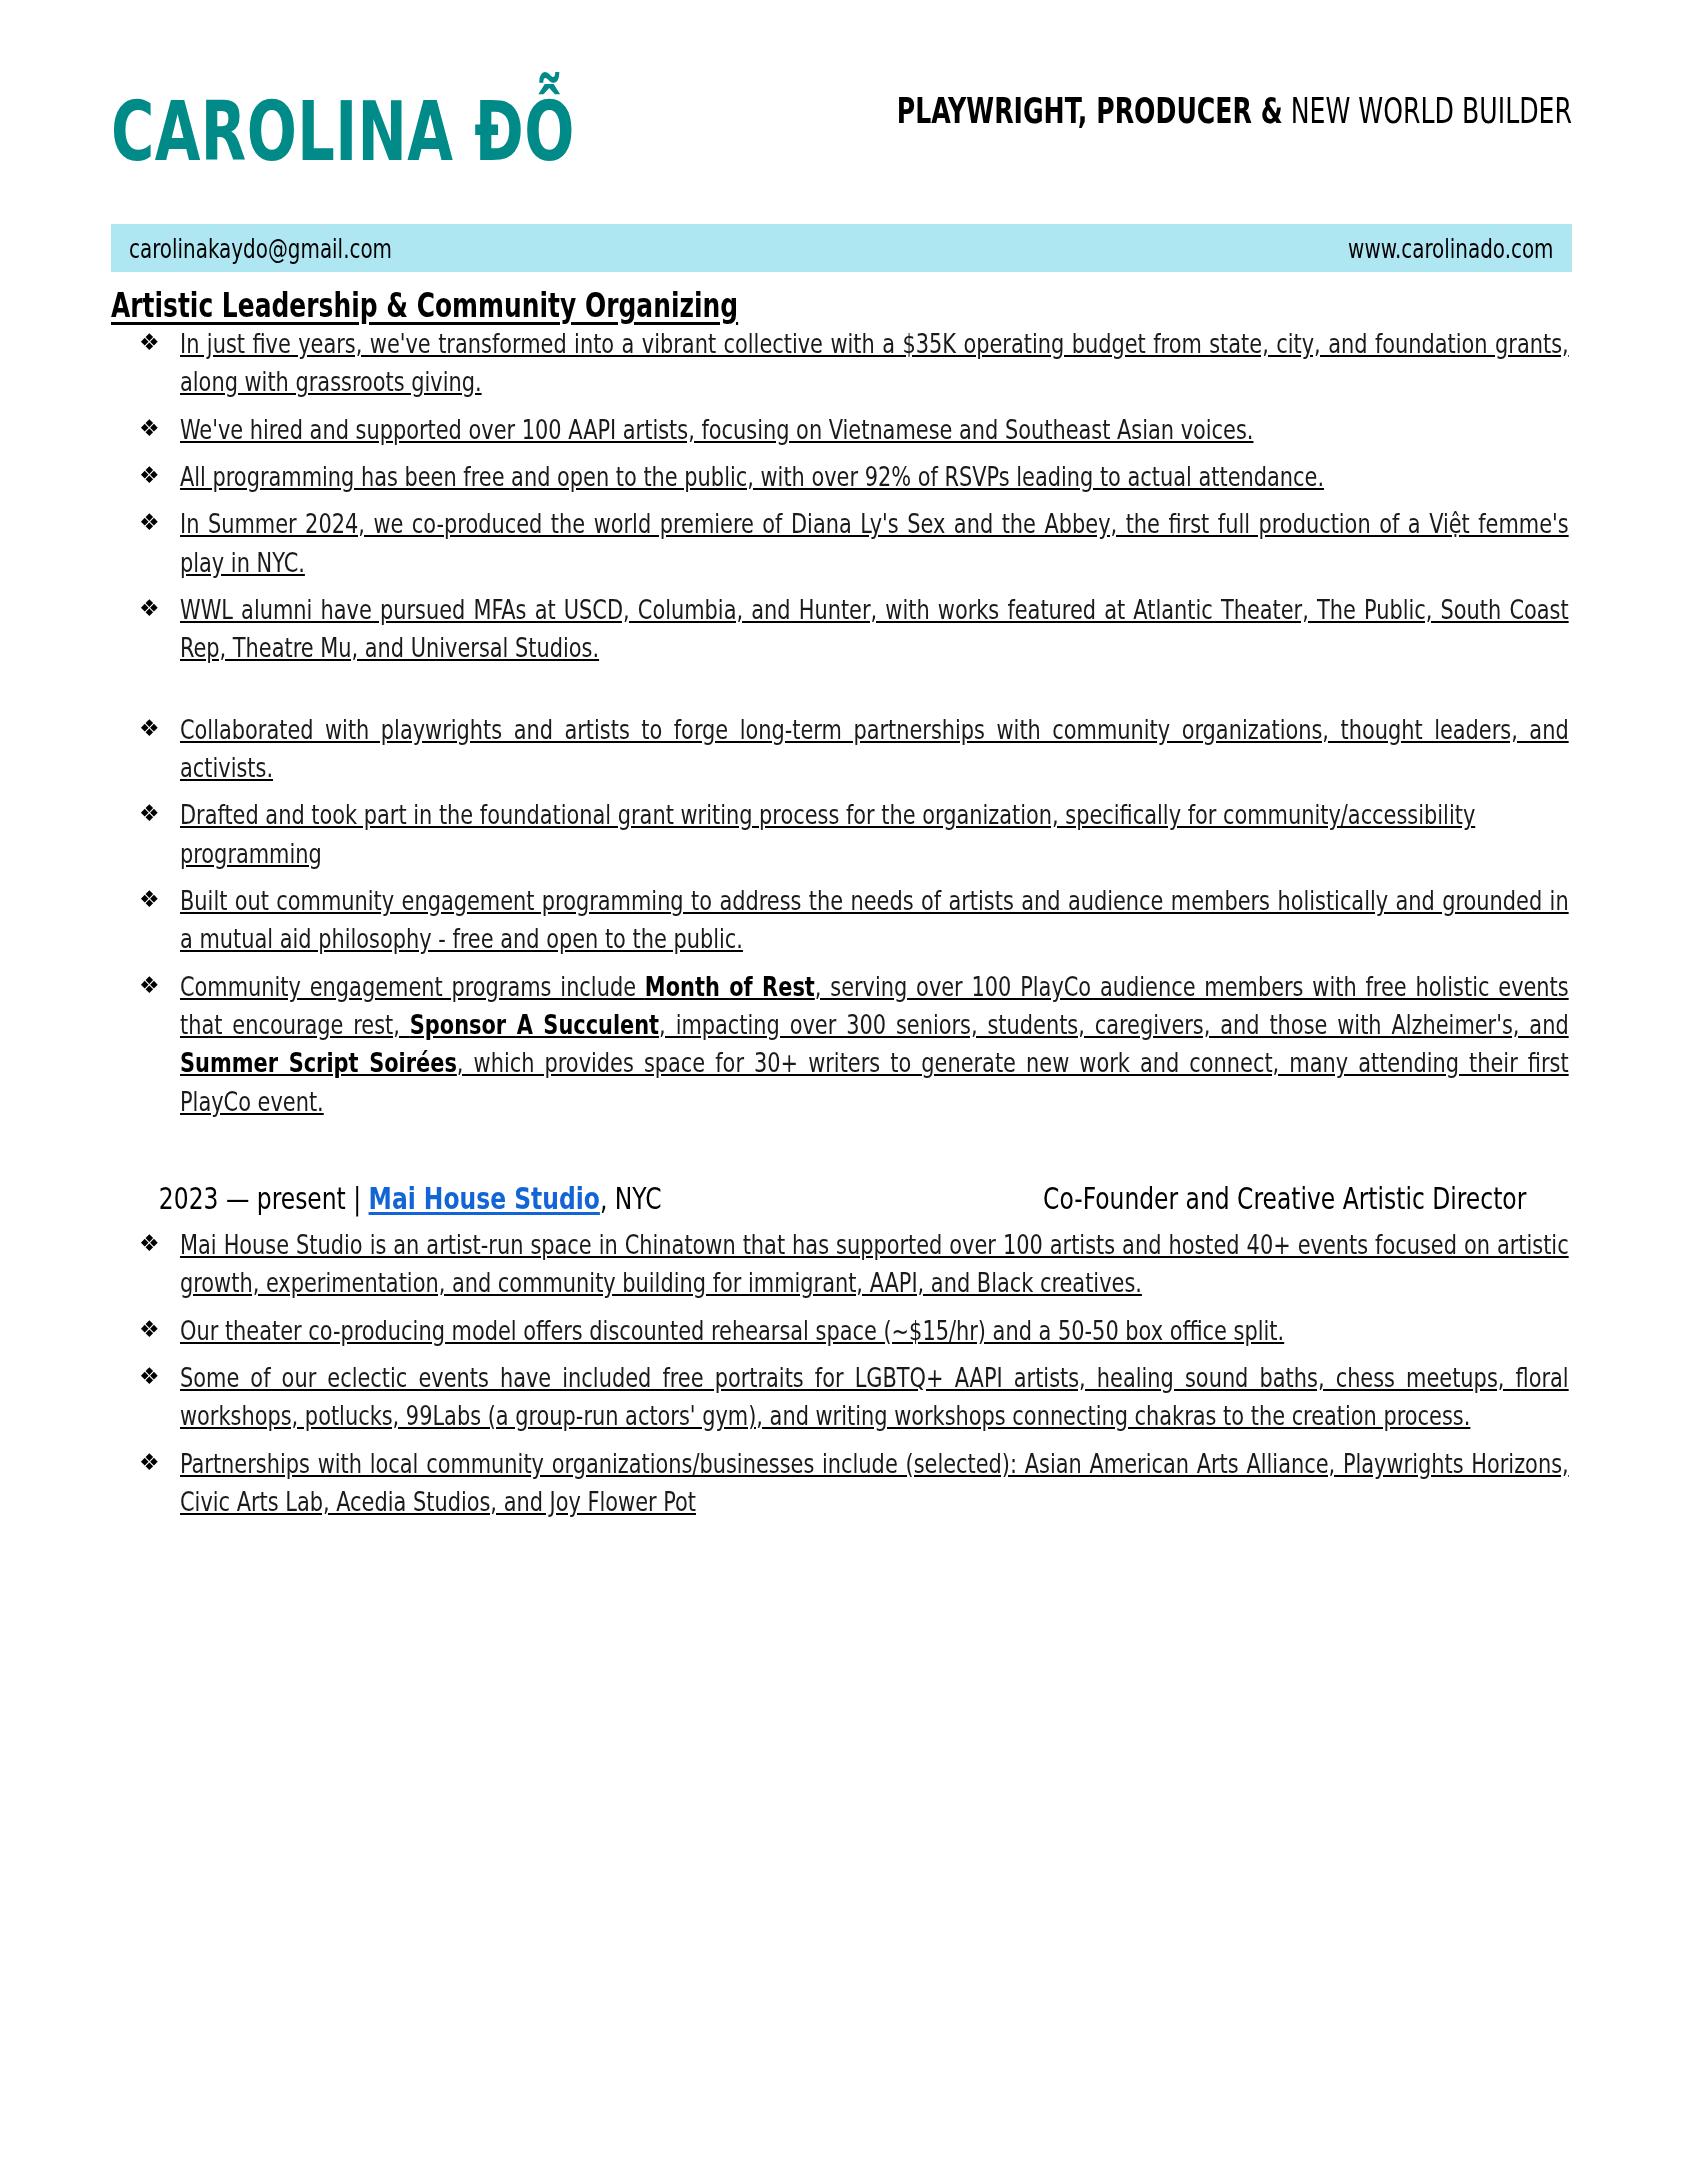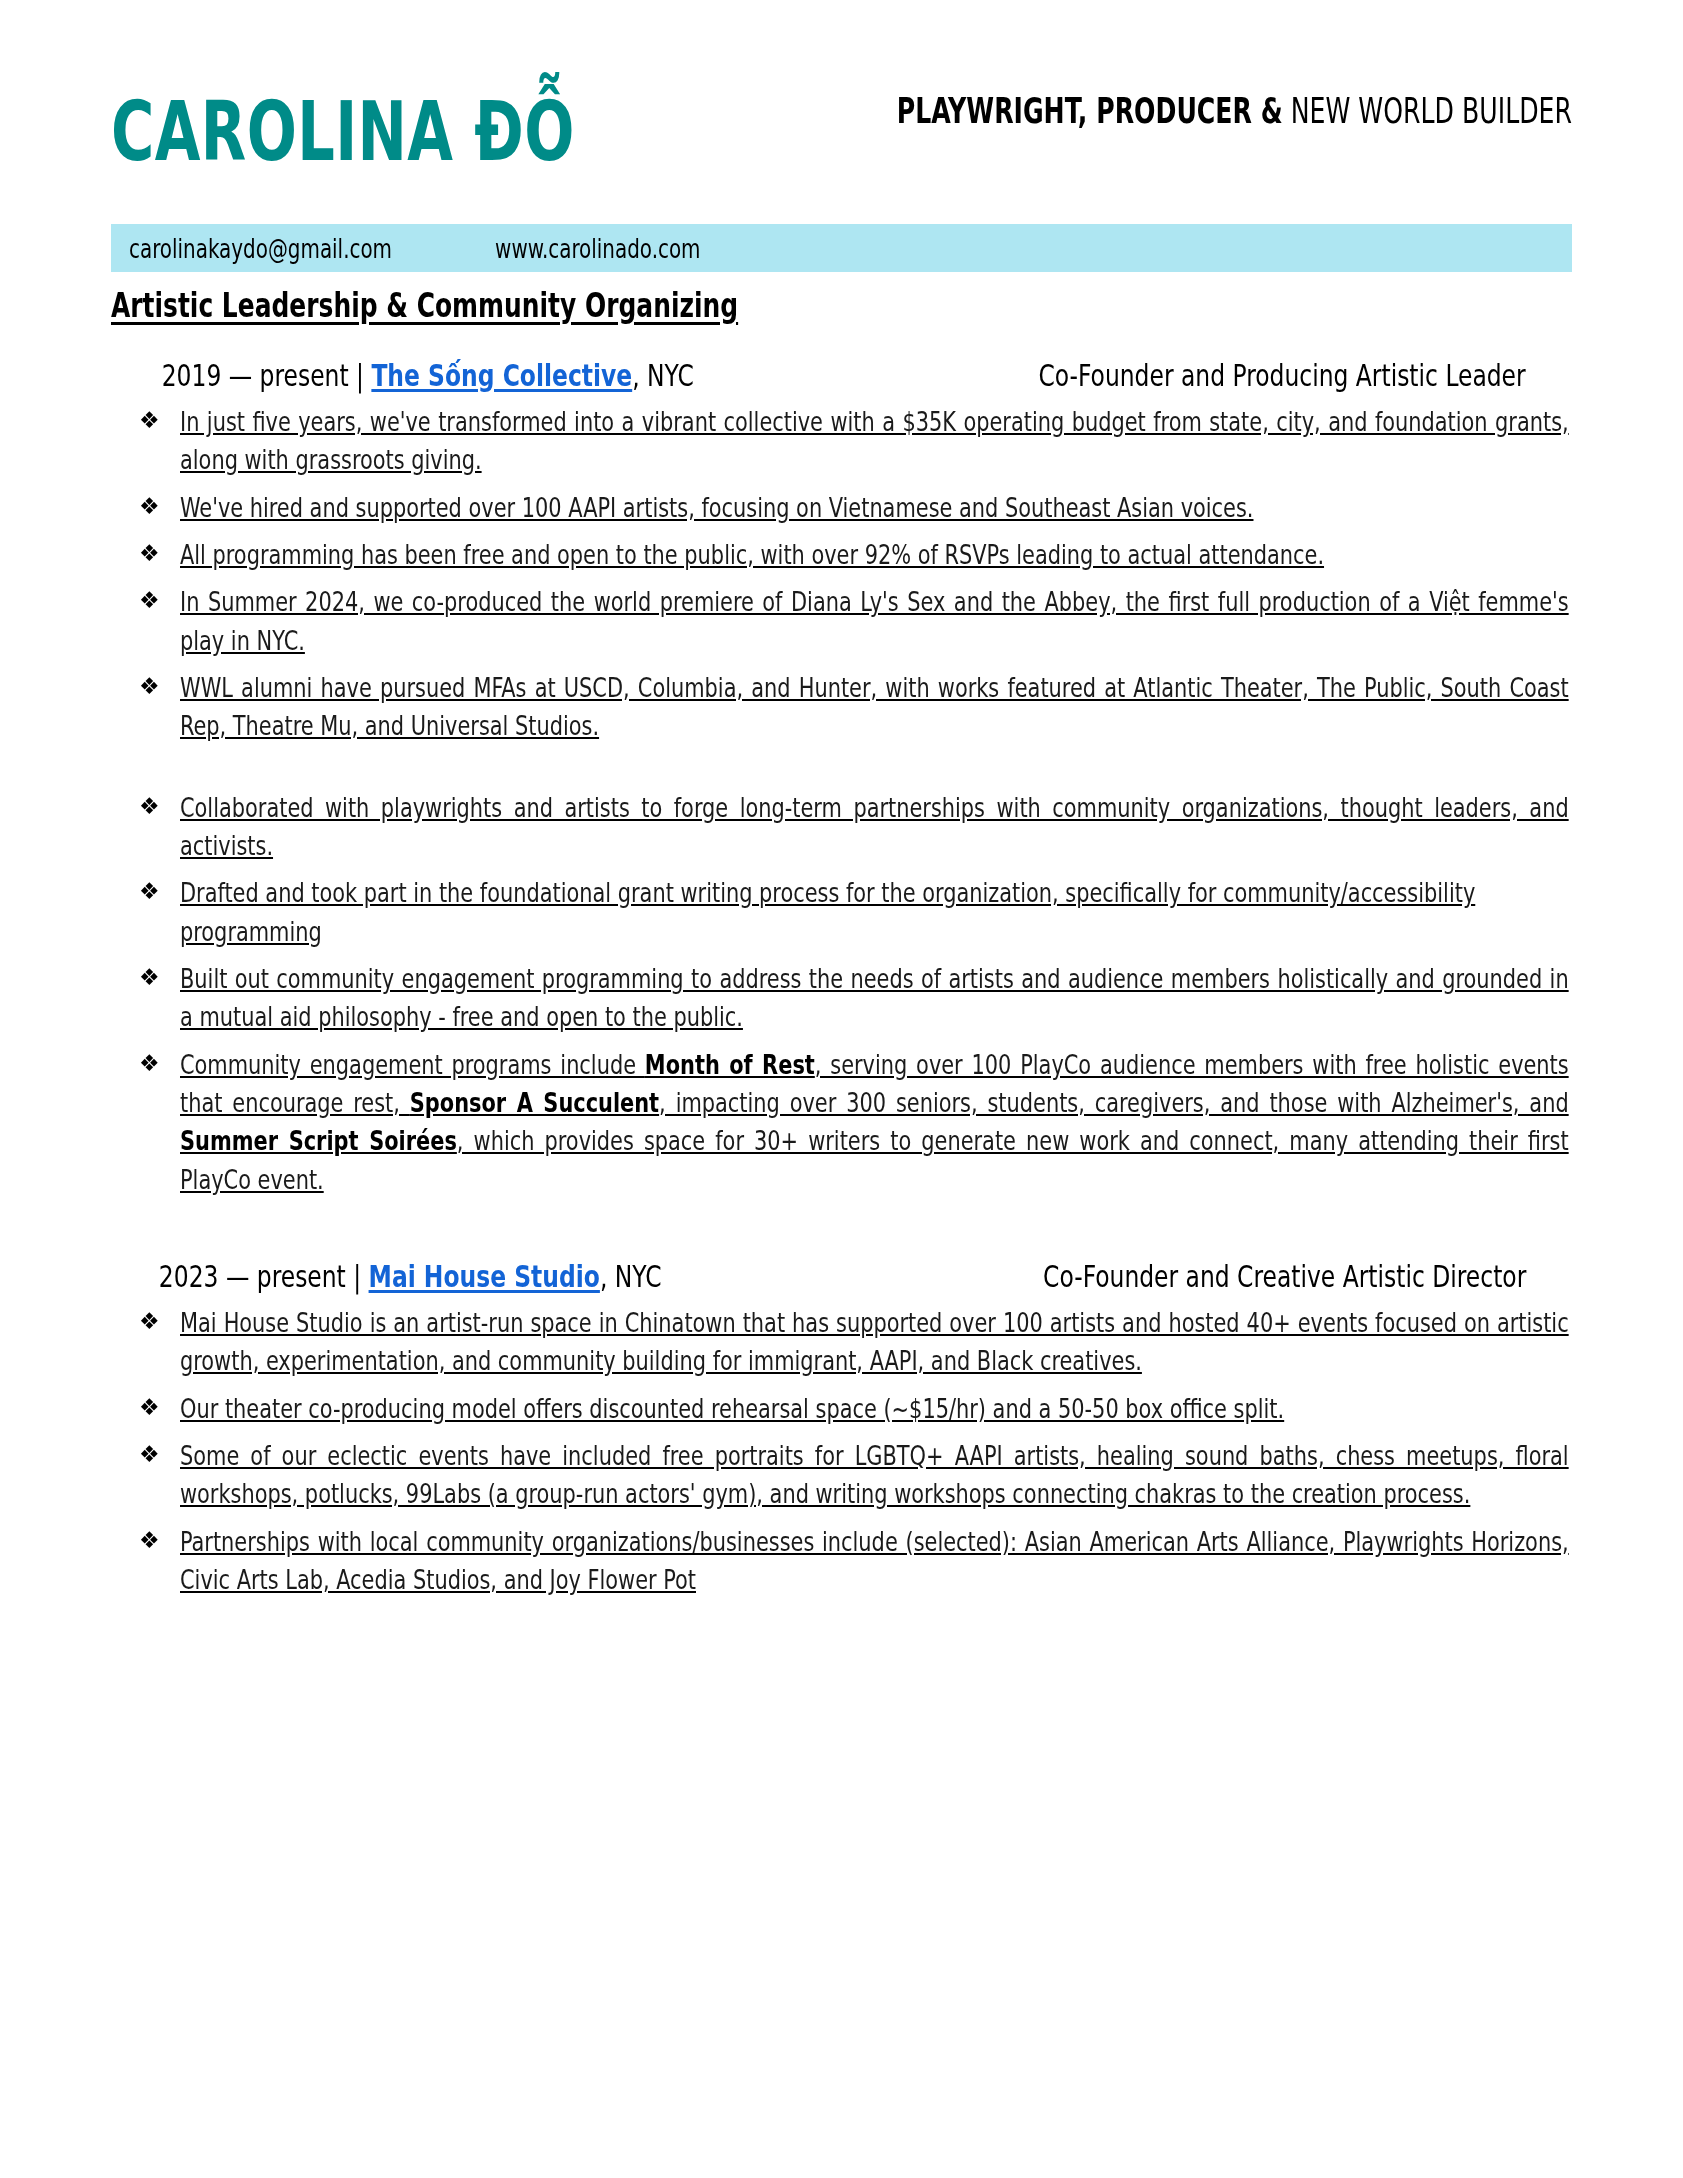--- a/index.html
+++ b/index.html
@@ -54,20 +54,21 @@
   .tagline .bold { font-weight: bold; }
   .tagline .light { font-weight: normal; }
 
   
   .contact-bar {
     margin: 26px 111px 0 111px;
     background: #AEE6F2;
     height: 48px;
     display: flex;
     align-items: center;
+    justify-content: space-between;
     padding: 0 18px 0 18px;
     box-sizing: border-box;
   }
   .contact-bar span {
     font-family: "Liberation Sans Narrow", "DejaVu Sans Condensed", "Liberation Sans", sans-serif;
     font-size: 27px;
     transform: scaleX(0.82);
     white-space: nowrap;
   }
   .contact-bar .email { transform-origin: left center; }
@@ -164,24 +165,20 @@
 
   <div class="contact-bar">
     <span class="email">carolinakaydo@gmail.com</span>
     <span class="site">www.carolinado.com</span>
   </div>
 
   <div class="content">
 
     <div class="section-heading">Artistic Leadership &amp; Community Organizing</div>
 
-    <div class="job-head">
-      <div class="job-left"><span>2019 — present | </span><span class="org">The Sống Collective</span><span>, NYC</span></div>
-      <div class="job-right">Co-Founder and Producing Artistic Leader</div>
-    </div>
     <ul class="bullets">
       <li class="justified">
           <span class="btxt">In just five years, we've transformed into a vibrant collective with a $35K operating budget from state, city, and foundation grants, along with grassroots giving.</span>
         </li>
       <li>
           <span class="btxt">We've hired and supported over 100 AAPI artists, focusing on Vietnamese and Southeast Asian voices.</span>
         </li>
       <li>
           <span class="btxt">All programming has been free and open to the public, with over 92% of RSVPs leading to actual attendance.</span>
         </li>

